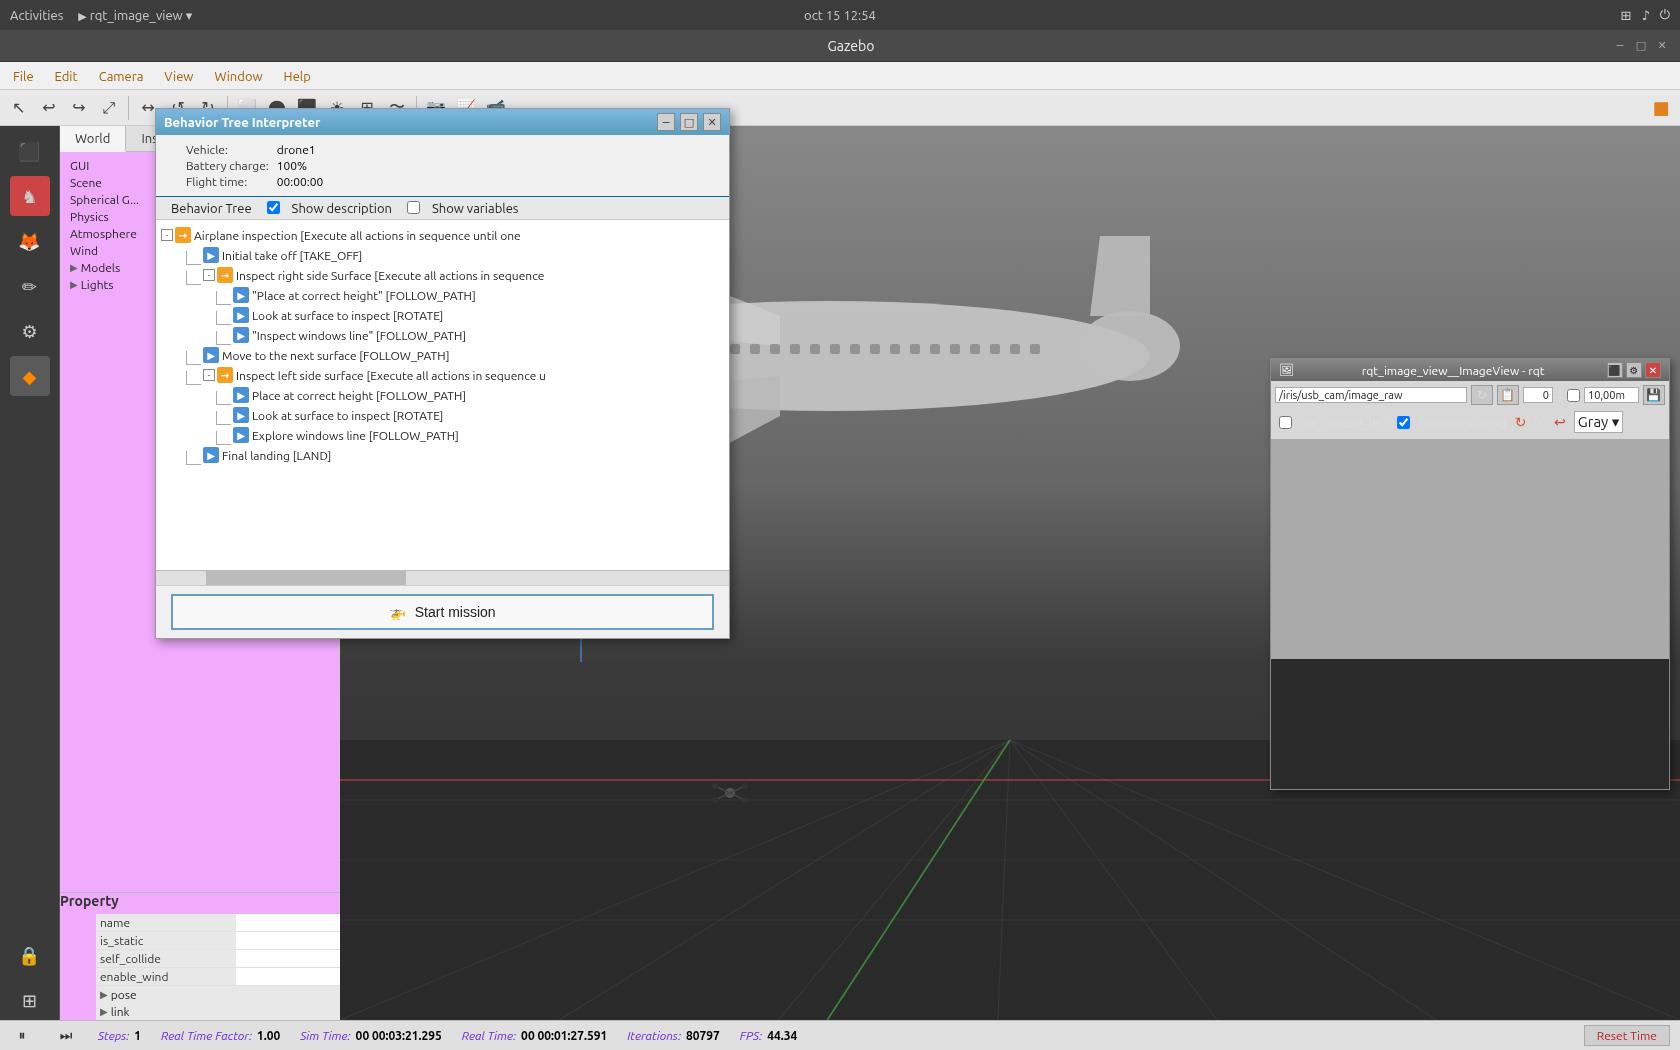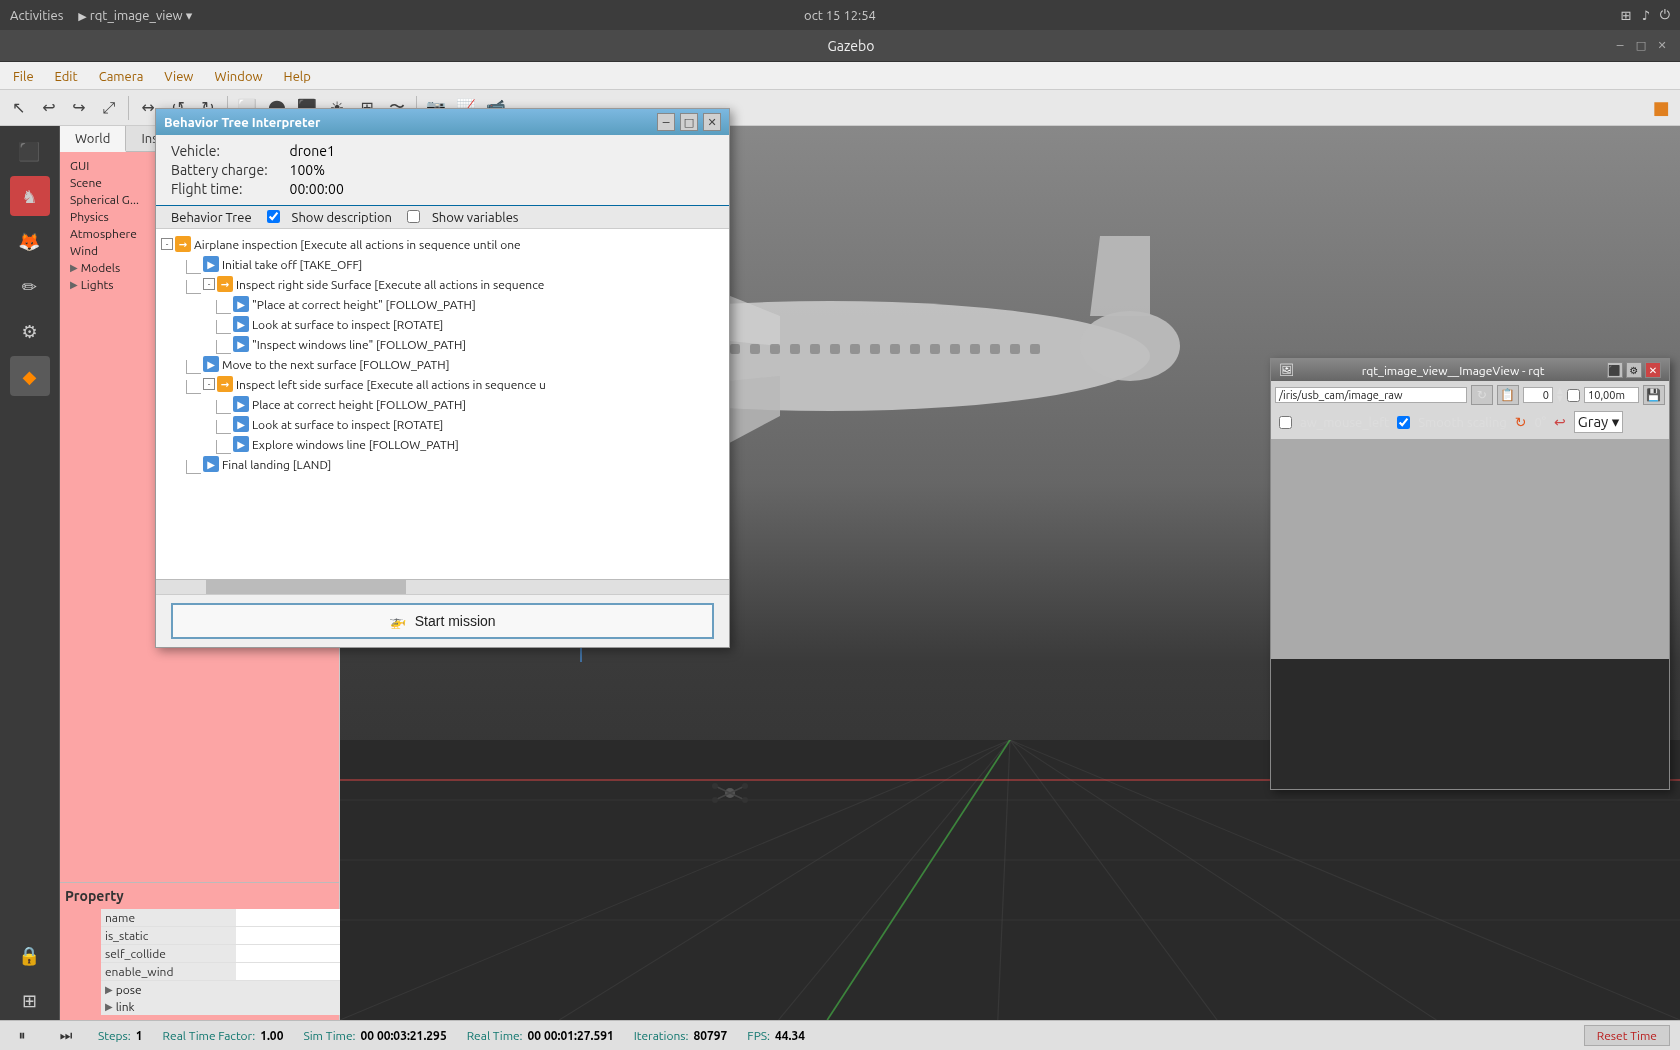--- a/index.html
+++ b/index.html
@@ -95,21 +95,21 @@
     
     .content-area {
       display: flex;
       flex: 1;
       overflow: hidden;
     }
 
     
     .left-panel {
       width: 280px;
-      background: #fca5a5;
+      background: #f0abfc;
       border-right: 1px solid #ccc;
       display: flex;
       flex-direction: column;
       color: #222;
     }
 
     .panel-tabs {
       display: flex;
       border-bottom: 1px solid #bbb;
       background: #e0e0e0;
@@ -138,21 +138,20 @@
       cursor: pointer;
       display: flex;
       align-items: center;
       gap: 3px;
     }
     .tree-arrow { font-size: 10px; color: #666; }
 
     
     .property-panel {
       border-top: 1px solid #bbb;
-      padding: 5px;
     }
     .property-title {
       font-size: 14px;
       font-weight: bold;
       color: #333;
       margin-bottom: 5px;
     }
     .property-table { width: 100%; margin-left: 36px; }
     .property-row { display: flex; border-bottom: 1px solid #e0e0e0; }
     .property-key {
@@ -211,21 +210,21 @@
       background: #e0e0e0;
       display: flex;
       align-items: center;
       padding: 0 10px;
       gap: 20px;
       font-size: 12px;
       color: #333;
       border-top: 1px solid #bbb;
     }
     .status-item { display: flex; gap: 5px; }
-    .status-label { color: #0f766e; }
+    .status-label { color: #6d28d9; font-style: italic; }
     .status-val { color: #000; font-weight: bold; }
     .reset-btn {
       margin-left: auto;
       padding: 3px 12px;
       background: #d0d0d0;
       border: 1px solid #aaa;
       cursor: pointer;
       font-size: 12px;
       color: #b91c1c;
     }
@@ -264,25 +263,25 @@
       width: 18px; height: 18px;
       display: flex; align-items: center; justify-content: center;
       cursor: pointer;
       font-size: 11px;
       color: #444;
       background: #d0d0d0;
       border: 1px solid #888;
     }
 
     .bt-info {
-      padding: 8px 15px;
-      font-size: 14px;
+      padding: 8px 30px;
+      font-size: 12px;
       display: grid;
       grid-template-columns: auto 1fr;
-      gap: 3px 22px;
+      gap: 3px 8px;
       color: #222;
     }
     .bt-info-label { color: #333; }
     .bt-info-val { color: #000; }
 
     .bt-tree-header {
       padding: 4px 15px;
       display: flex;
       align-items: center;
       gap: 15px;

